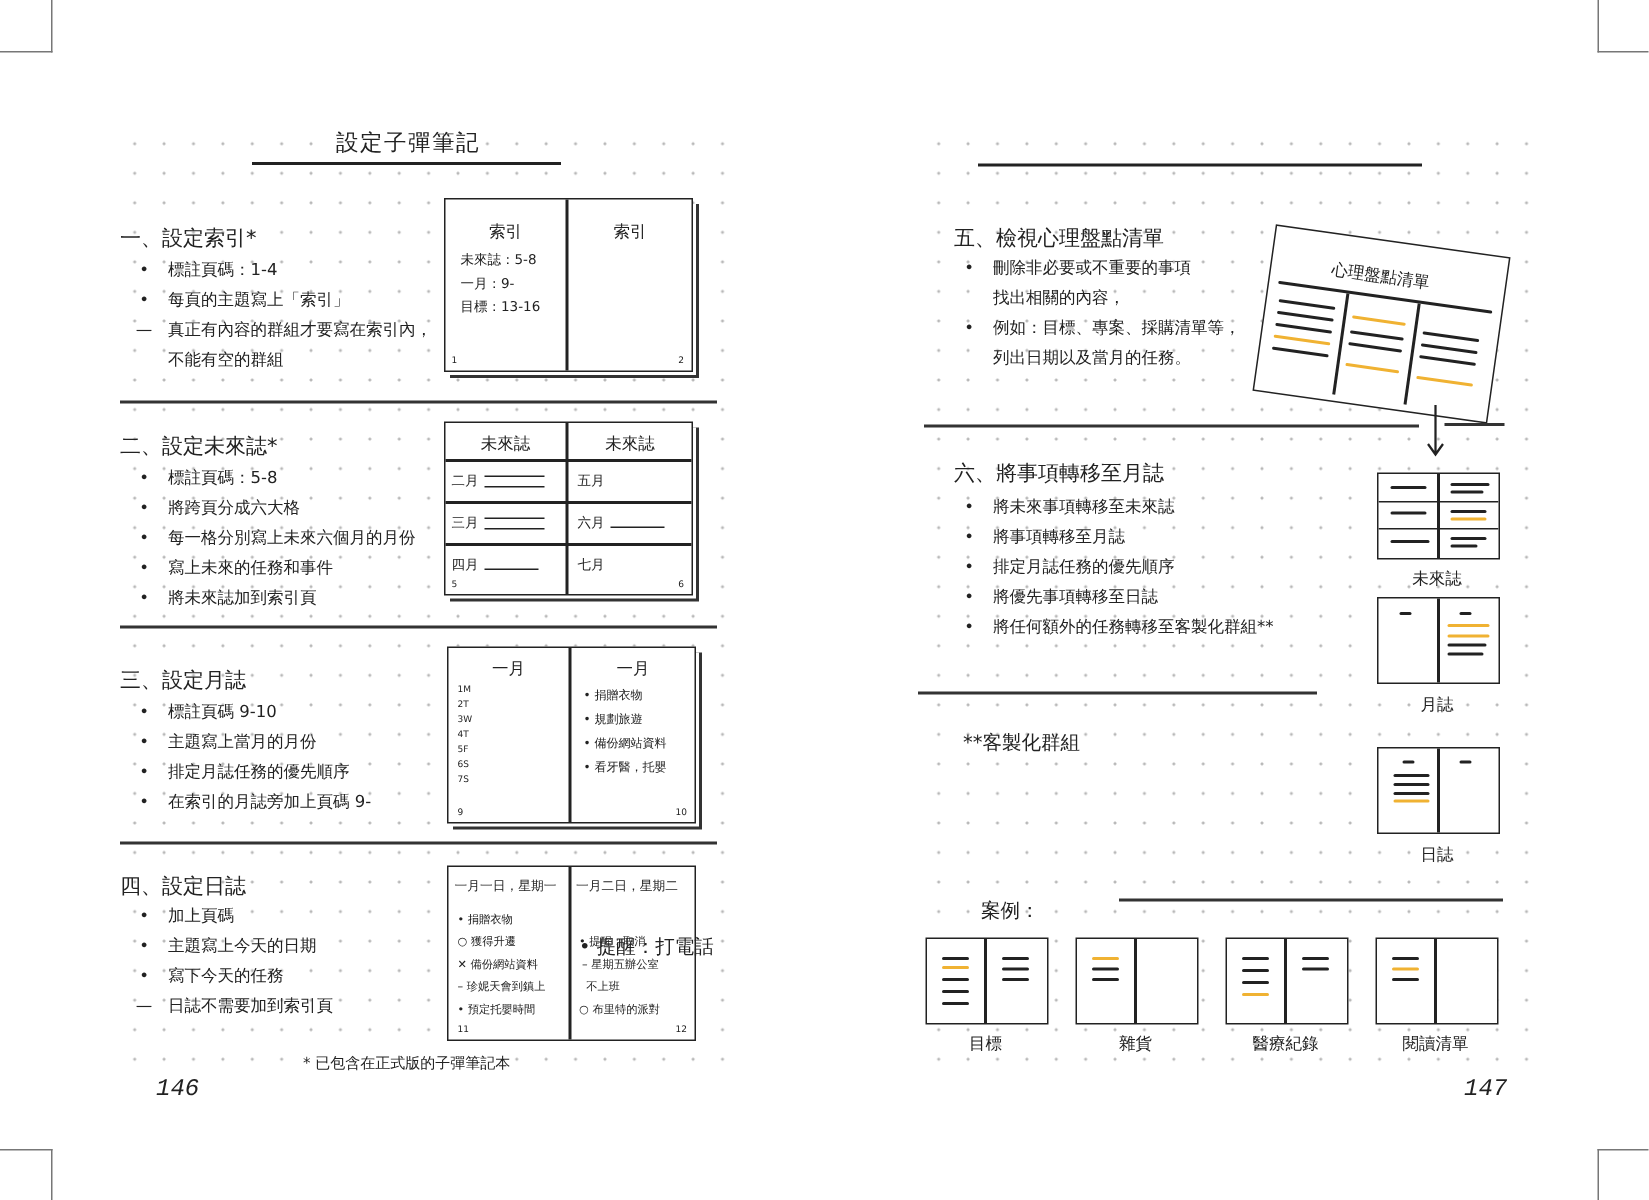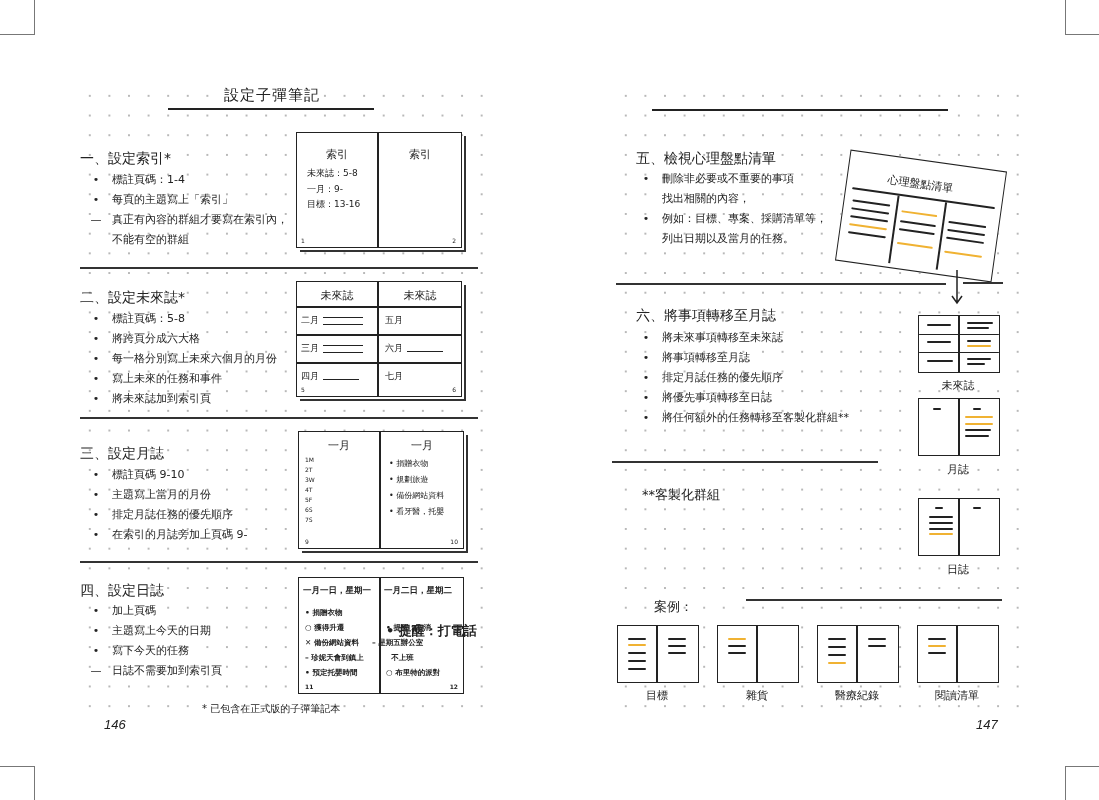--- a/index.html
+++ b/index.html
@@ -20,21 +20,21 @@
   .items li .mk{position:absolute;left:10px;top:0;width:12px;text-align:center;font-size:11px;}
   .book{position:absolute;background:#fff;border:1.5px solid #222;box-shadow:3px 3px 0 -1px #fff,4px 4px 0 0 #333;}
   .book .divider{position:absolute;top:0;bottom:0;width:1.5px;background:#222;}
   .bk-title{position:absolute;left:0;right:0;text-align:center;font-size:11px;}
   .bk-line{position:absolute;font-size:9px;white-space:nowrap;}
   .pg{position:absolute;font-size:6px;}
   .grid6{position:absolute;left:0;right:0;height:1.5px;background:#222;}
   .scribble{display:inline-block;vertical-align:middle;width:40px;height:6px;border-top:1.3px solid #222;border-bottom:1.3px solid #222;margin-left:4px;}
   .blank{display:inline-block;vertical-align:middle;width:36px;border-bottom:1.2px solid #222;margin-left:4px;height:6px;}
   .footnote{position:absolute;font-size:10px;}
-  .pnum{position:absolute;font-family:Liberation Sans, sans-serif;font-style:italic;font-size:13px;}
+  .pnum{position:absolute;font-family:Liberation Mono, monospace;font-style:italic;font-size:16px;}
   .para{position:absolute;font-size:11px;line-height:21px;width:220px;}
   .mini{position:absolute;border:1.5px solid #222;background:#fff;}
   .mini .divider{position:absolute;top:0;bottom:0;width:1.5px;background:#222;}
   .ln{position:absolute;height:1.5px;background:#222;border-radius:1px;}
   .ln.y{background:#f0b232;}
   .lbl{position:absolute;font-size:11px;text-align:center;}
 </style>
 </head>
 <body>
 
@@ -118,32 +118,32 @@
   </div>
   <div class="hr" style="left:80px;top:561px;width:398px;"></div>
 
   <div class="sec-h" style="left:80px;top:582px;">四、設定日誌</div>
   <ul class="items" style="left:80px;top:601px;">
     <li><span class="mk">•</span><span>加上頁碼</span></li>
     <li><span class="mk">•</span><span>主題寫上今天的日期</span></li>
     <li><span class="mk">•</span><span>寫下今天的任務</span></li>
     <li><span class="mk">—</span><span>日誌不需要加到索引頁</span></li>
   </ul>
-  <div class="book" style="left:298px;top:577px;width:164px;height:115px;box-shadow:none;font-weight:bold;">
+  <div class="book" style="left:298px;top:577px;width:164px;height:115px;box-shadow:none;">
     <div class="divider" style="left:80px;"></div>
     <div class="bk-line" style="left:4px;top:7px;font-size:8.5px;">一月一日，星期一</div>
     <div class="bk-line" style="left:85px;top:7px;font-size:8.5px;">一月二日，星期二</div>
     <div class="bk-line" style="left:6px;top:30px;font-size:7.5px;">• 捐贈衣物</div>
     <div class="bk-line" style="left:6px;top:45px;font-size:7.5px;">○ 獲得升遷</div>
     <div class="bk-line" style="left:6px;top:60px;font-size:7.5px;">✕ 備份網站資料</div>
     <div class="bk-line" style="left:6px;top:75px;font-size:7.5px;">– 珍妮天會到鎮上</div>
     <div class="bk-line" style="left:6px;top:90px;font-size:7.5px;">• 預定托嬰時間</div>
     <div class="bk-line" style="left:87px;top:44px;font-size:13px;">• 提醒：打電話</div>
     <div class="bk-line" style="left:87px;top:45px;font-size:7.5px;">• 提醒：取消</div>
-    <div class="bk-line" style="left:73px;top:60px;font-size:7.5px;">– 星期五辦公室</div>
+    <div class="bk-line" style="left:89px;top:60px;font-size:7.5px;">– 星期五辦公室</div>
     <div class="bk-line" style="left:87px;top:75px;font-size:7.5px;white-space:pre;">  不上班</div>
     <div class="bk-line" style="left:87px;top:90px;font-size:7.5px;">○ 布里特的派對</div>
     <div class="pg" style="left:6px;bottom:3px;">11</div>
     <div class="pg" style="right:5px;bottom:3px;">12</div>
   </div>
 
   <div class="footnote" style="left:202px;top:702px;background:#fff;">* 已包含在正式版的子彈筆記本</div>
   <div class="pnum" style="left:104px;top:717px;">146</div>
 </div>
 

